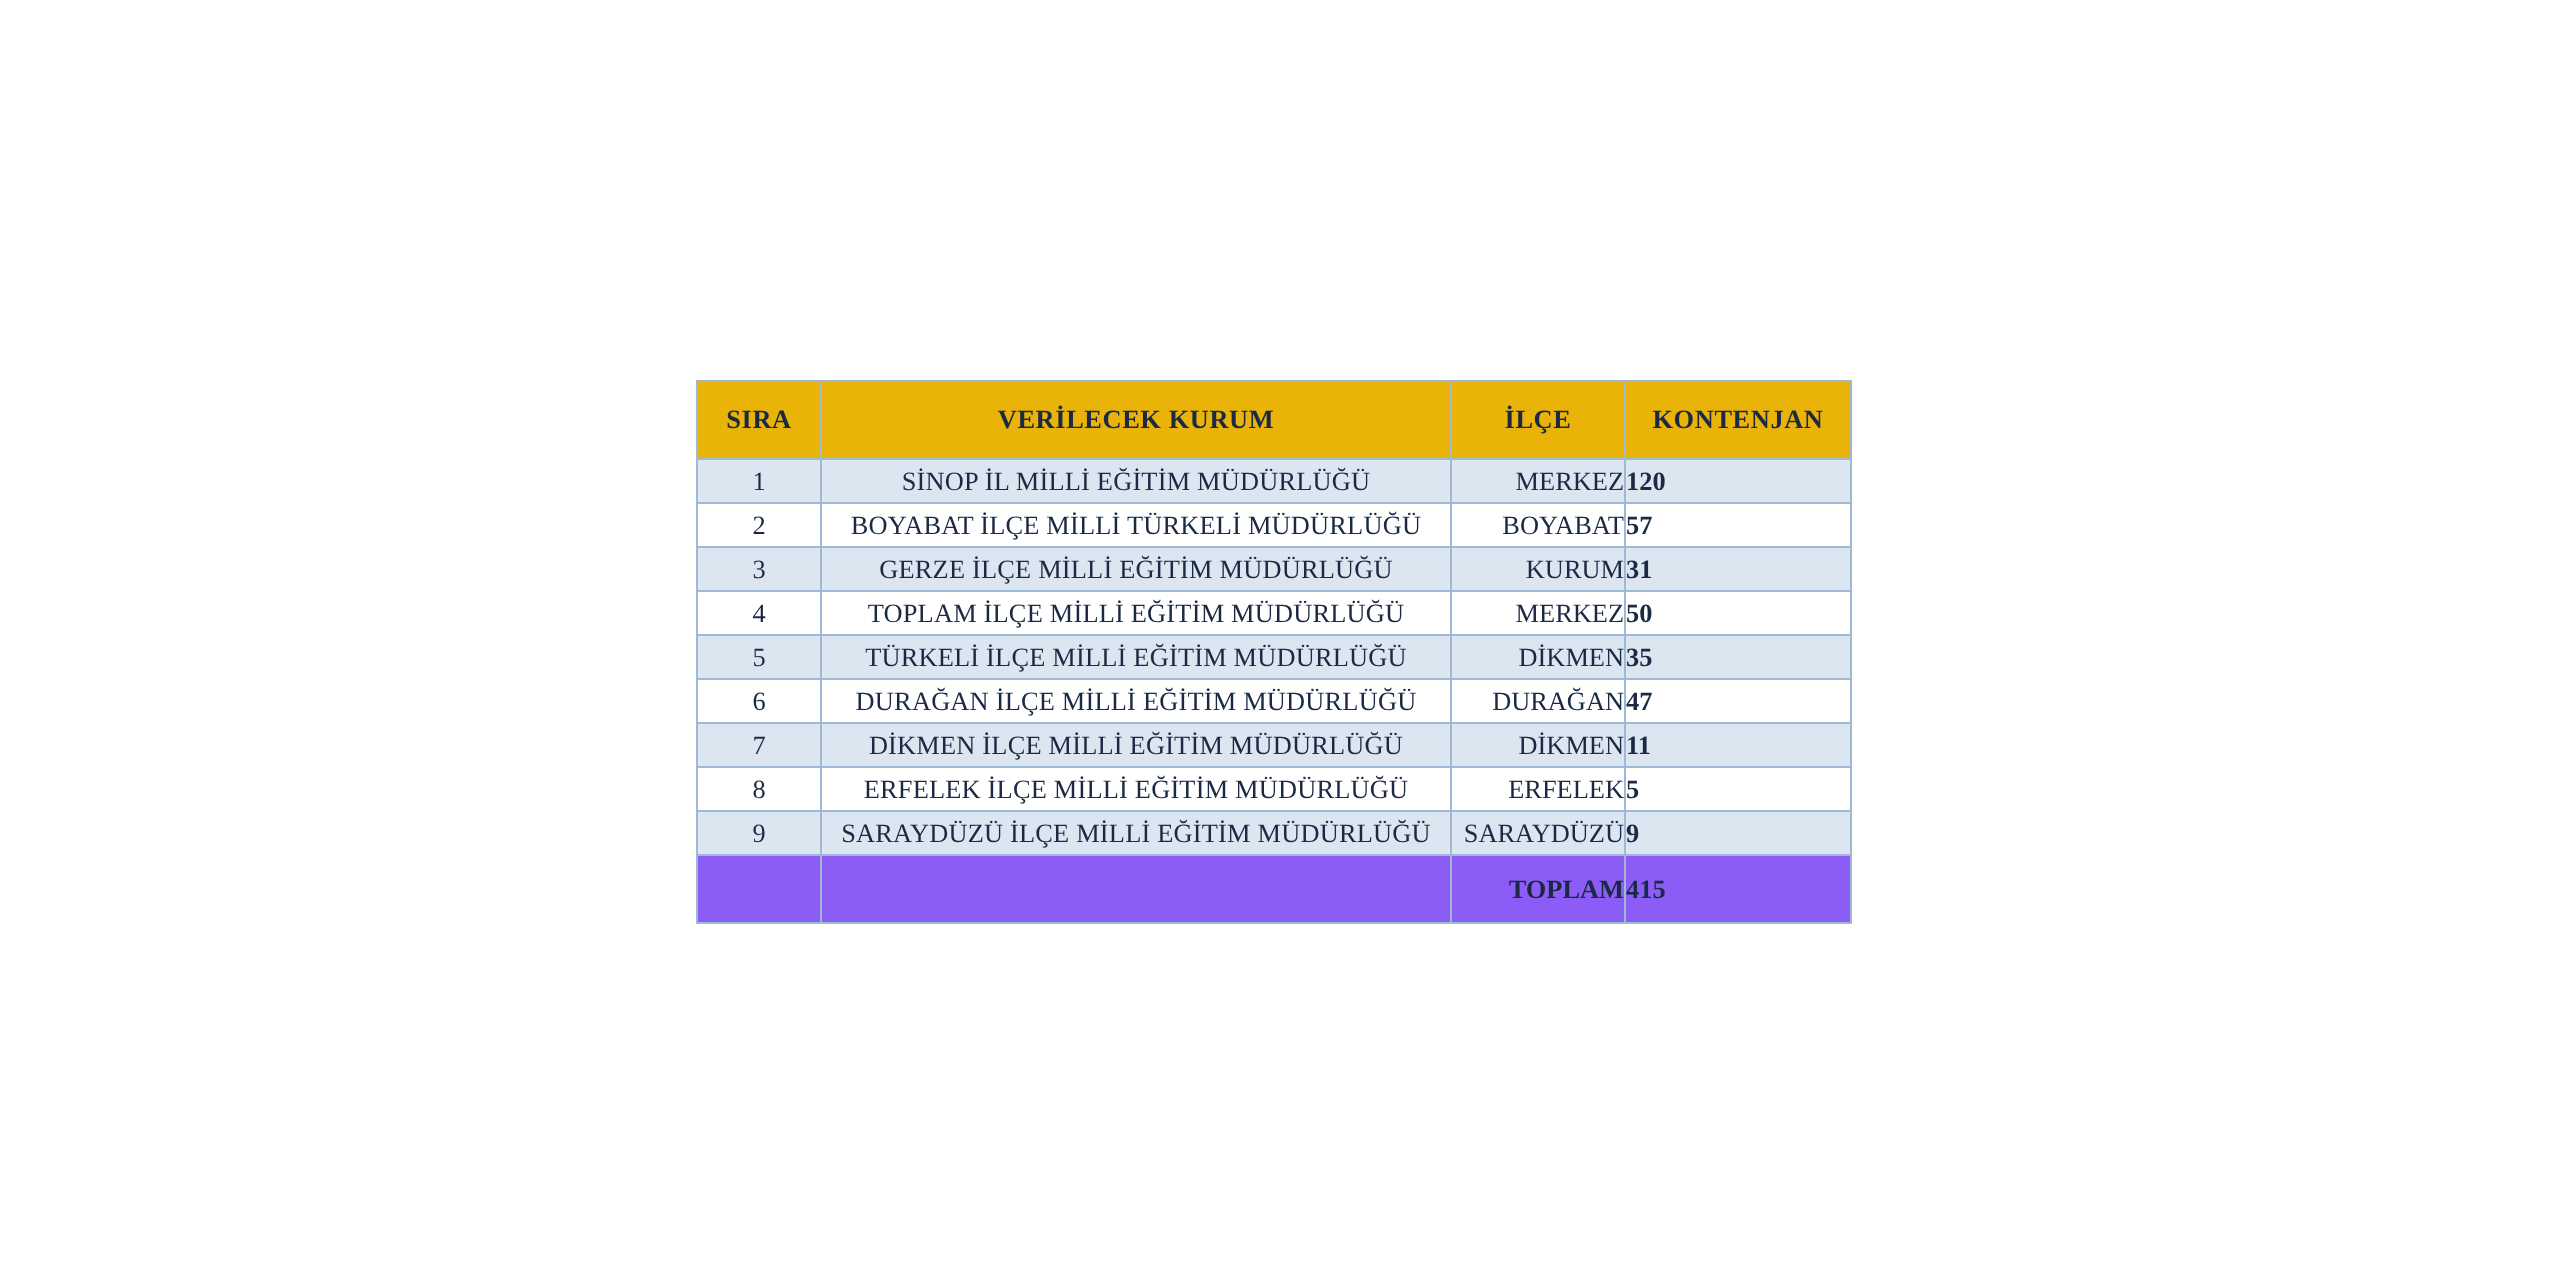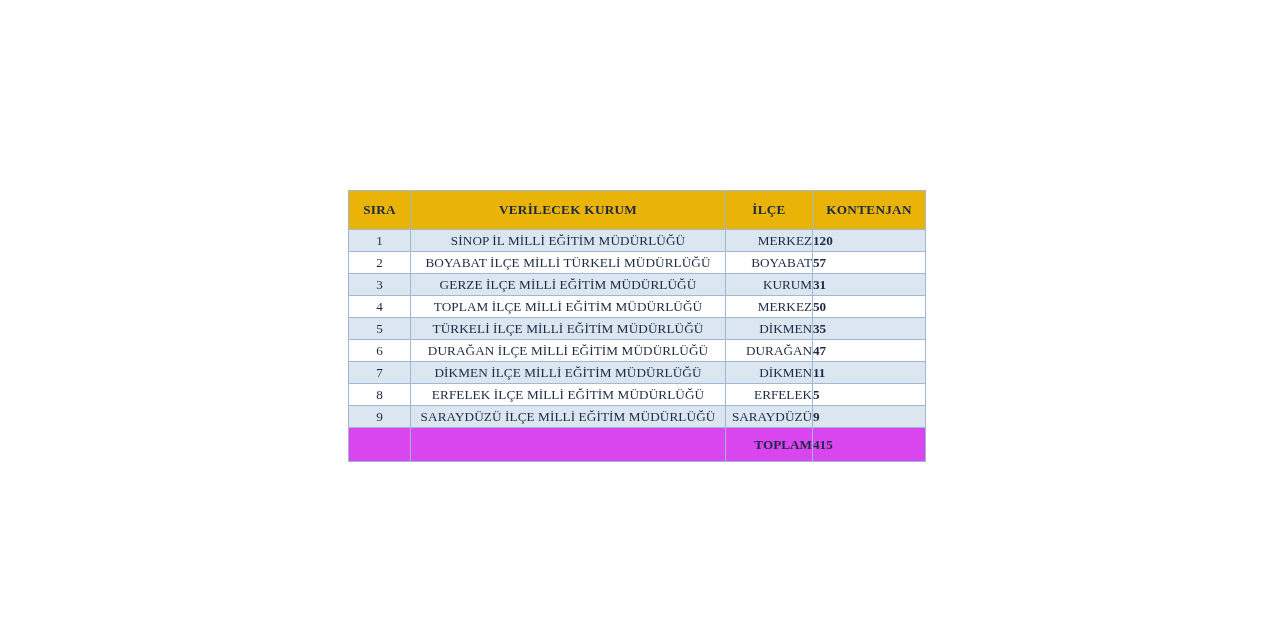--- a/index.html
+++ b/index.html
@@ -92,21 +92,21 @@
     text-align: left;
     font-weight: bold;
     font-size: 14px;
   }
 
   
   tr.total-row {
     height: 33px;
   }
   tr.total-row td {
-    background: #d946ef;
+    background: #8b5cf6;
     height: 33px;
     vertical-align: middle;
   }
   tr.total-row td.c-ilce {
     font-weight: bold;
     font-size: 13px;
   }
   tr.total-row td.c-kont {
     font-weight: bold;
     font-size: 15px;

